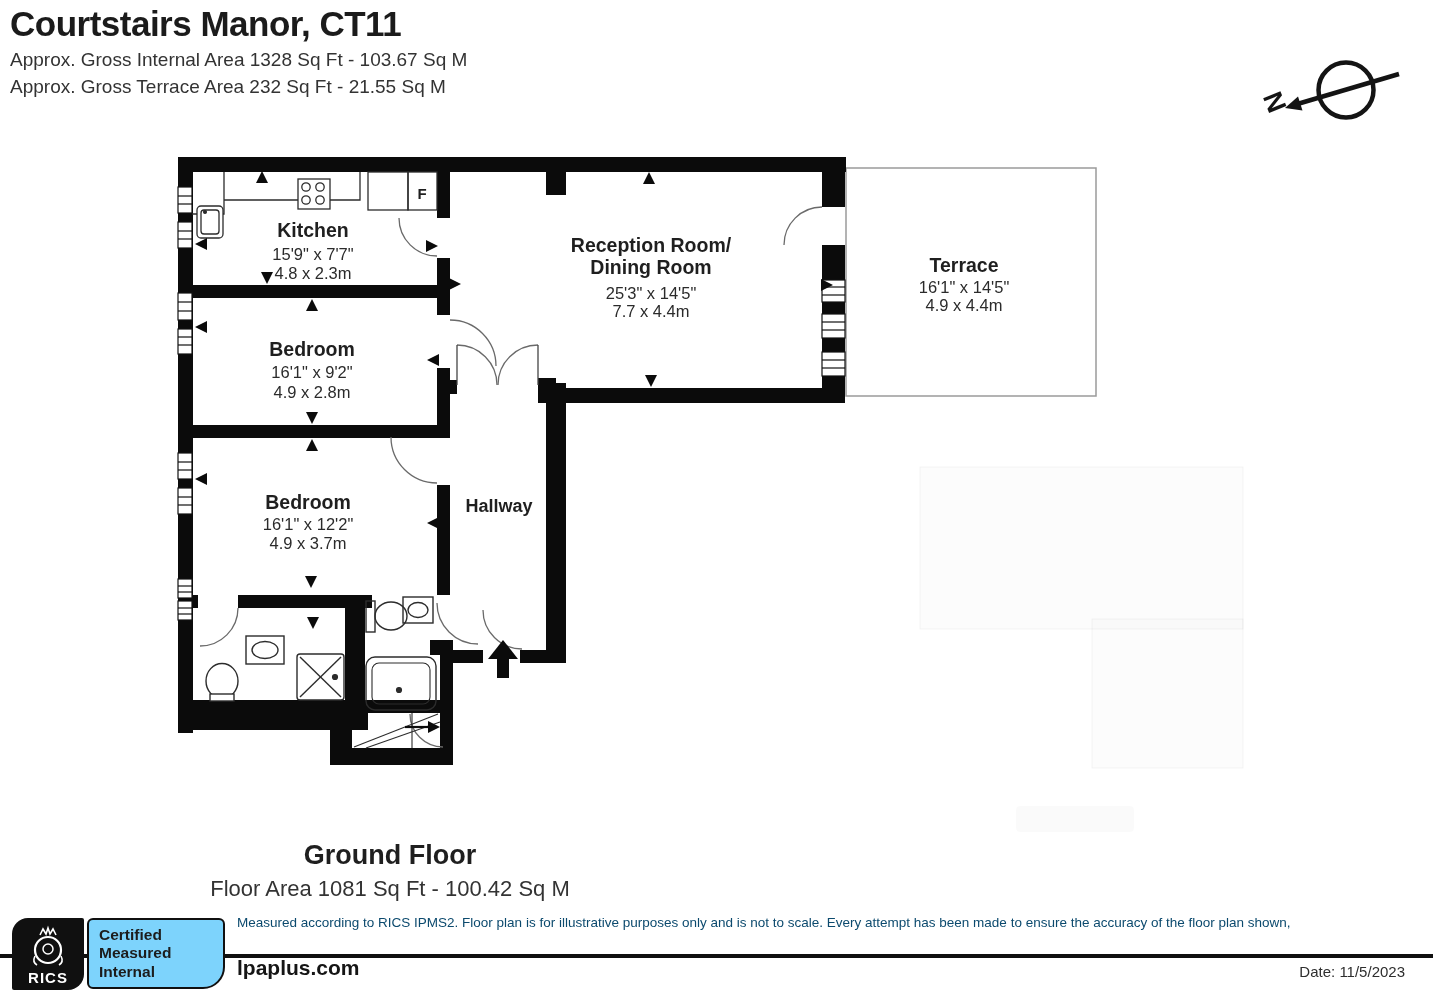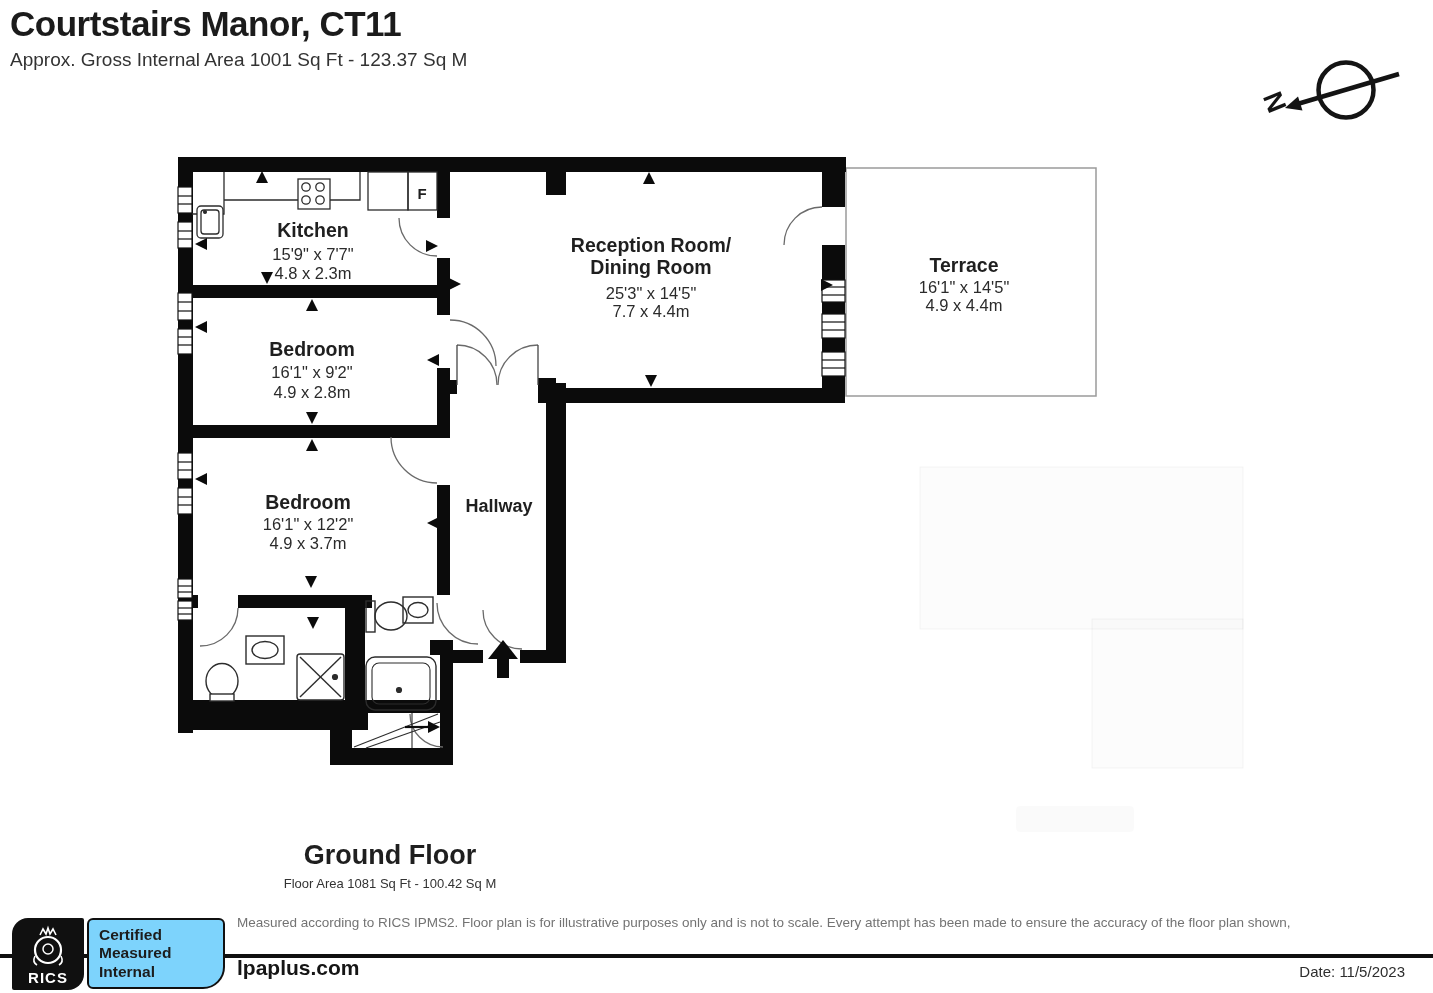--- a/index.html
+++ b/index.html
@@ -7,40 +7,41 @@
           font-family:"Liberation Sans",sans-serif;color:#1c1c1c;padding-left:8px;}
   .hdr{position:absolute;left:10px;top:2px;}
   .hdr h1{margin:0;font-size:35px;font-weight:bold;letter-spacing:-0.5px;color:#1b1b1b;line-height:1.25;}
   .hdr .sub{font-size:19px;color:#333;line-height:27px;}
   svg.plan{position:absolute;left:0;top:0;}
   text{font-family:"Liberation Sans",sans-serif;}
   .rname{font-size:19.5px;font-weight:bold;fill:#1f1f1f;}
   .rdim{font-size:16.5px;fill:#2b2b2b;}
   .gf{position:absolute;left:180px;top:806px;width:420px;text-align:center;margin-top:34px;}
   .gf .t{font-size:27px;font-weight:bold;color:#1f1f1f;}
-  .gf .a{font-size:13px;color:#333;margin-top:5px;}
+  .gf .a{font-size:22px;color:#333;margin-top:5px;}
   .footline{position:absolute;left:0;top:954px;width:1433px;height:4px;background:#101010;}
   .ricsbox{position:absolute;left:12px;top:918px;width:72px;height:72px;background:#101010;
            border-radius:16px 2px 16px 2px;display:flex;flex-direction:column;align-items:center;justify-content:flex-end;}
   .ricsbox .brand{color:#fff;font-weight:bold;font-size:15px;letter-spacing:1px;margin-bottom:4px;}
   .certbox{position:absolute;left:87px;top:918px;width:124px;height:67px;background:#7dd3fc;border:2.5px solid #101010;
            border-radius:6px 6px 22px 6px;display:flex;flex-direction:column;justify-content:center;padding-left:10px;box-sizing:content-box;}
   .certbox div{font-size:15.5px;font-weight:bold;color:#1c1c1c;line-height:1.18;}
-  .disc{position:absolute;left:237px;top:915px;width:1192px;font-size:13.5px;color:#737373;line-height:16.5px;}
+  .disc{position:absolute;left:237px;top:915px;width:1192px;font-size:13.5px;color:#0c4a6e;line-height:16.5px;}
   .site{position:absolute;left:237px;top:956px;font-size:21px;font-weight:bold;color:#151515;text-align:right;}
   .date{position:absolute;right:36px;top:963px;font-size:15px;color:#2e2e2e;}
 </style>
 </head>
 <body>
 
 <div class="canvas">
 
   <div class="hdr">
     <h1>Courtstairs Manor, CT11</h1>
-    <div class="sub">Approx. Gross Internal Area 1001 Sq Ft - 123.37 Sq M</div>
+    <div class="sub">Approx. Gross Internal Area 1328 Sq Ft - 103.67 Sq M</div>
+    <div class="sub">Approx. Gross Terrace Area 232 Sq Ft - 21.55 Sq M</div>
   </div>
 
   <svg class="plan" width="1433" height="993" viewBox="0 0 1433 993">
 
     <g>
       <rect x="920" y="467" width="323" height="162" fill="rgba(0,0,0,0.012)" stroke="rgba(0,0,0,0.045)"></rect>
       <rect x="1092" y="619" width="151" height="149" fill="rgba(0,0,0,0.012)" stroke="rgba(0,0,0,0.045)"></rect>
       <rect x="1016" y="806" width="118" height="26" rx="4" fill="rgba(0,0,0,0.02)"></rect>
     </g>
 

